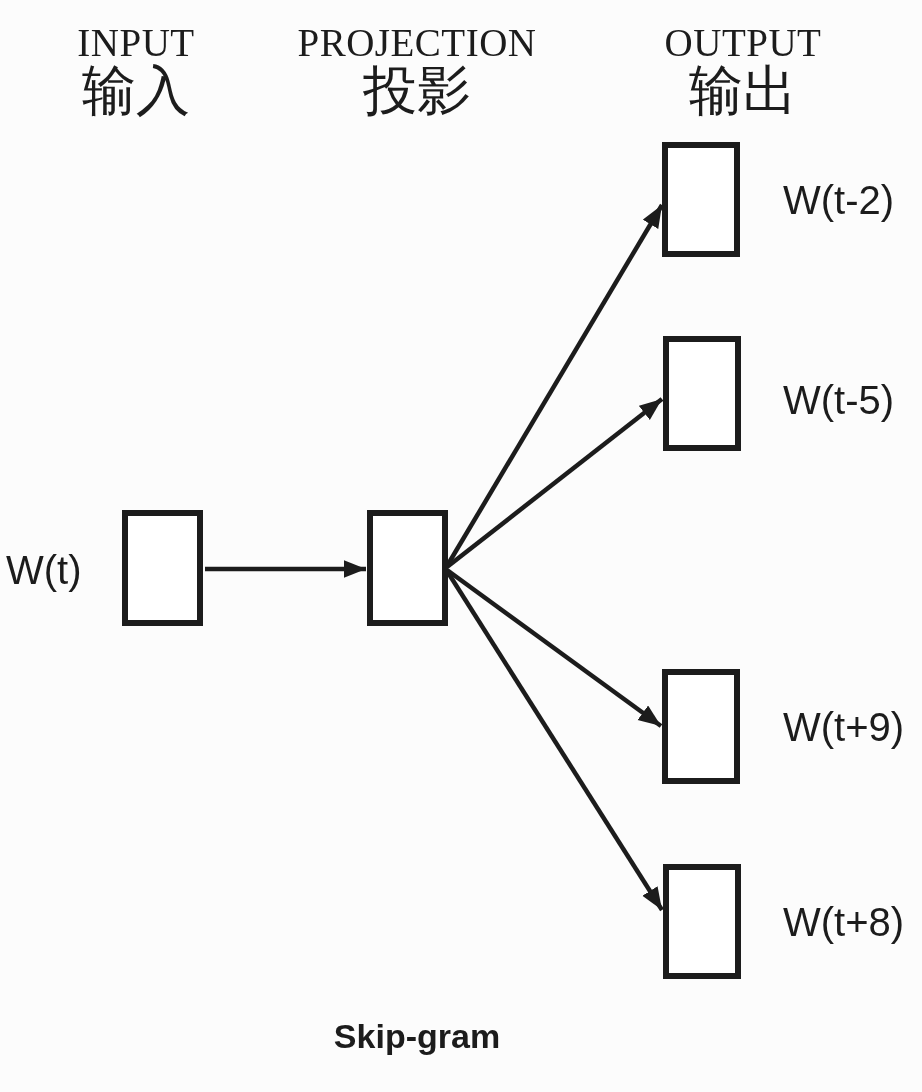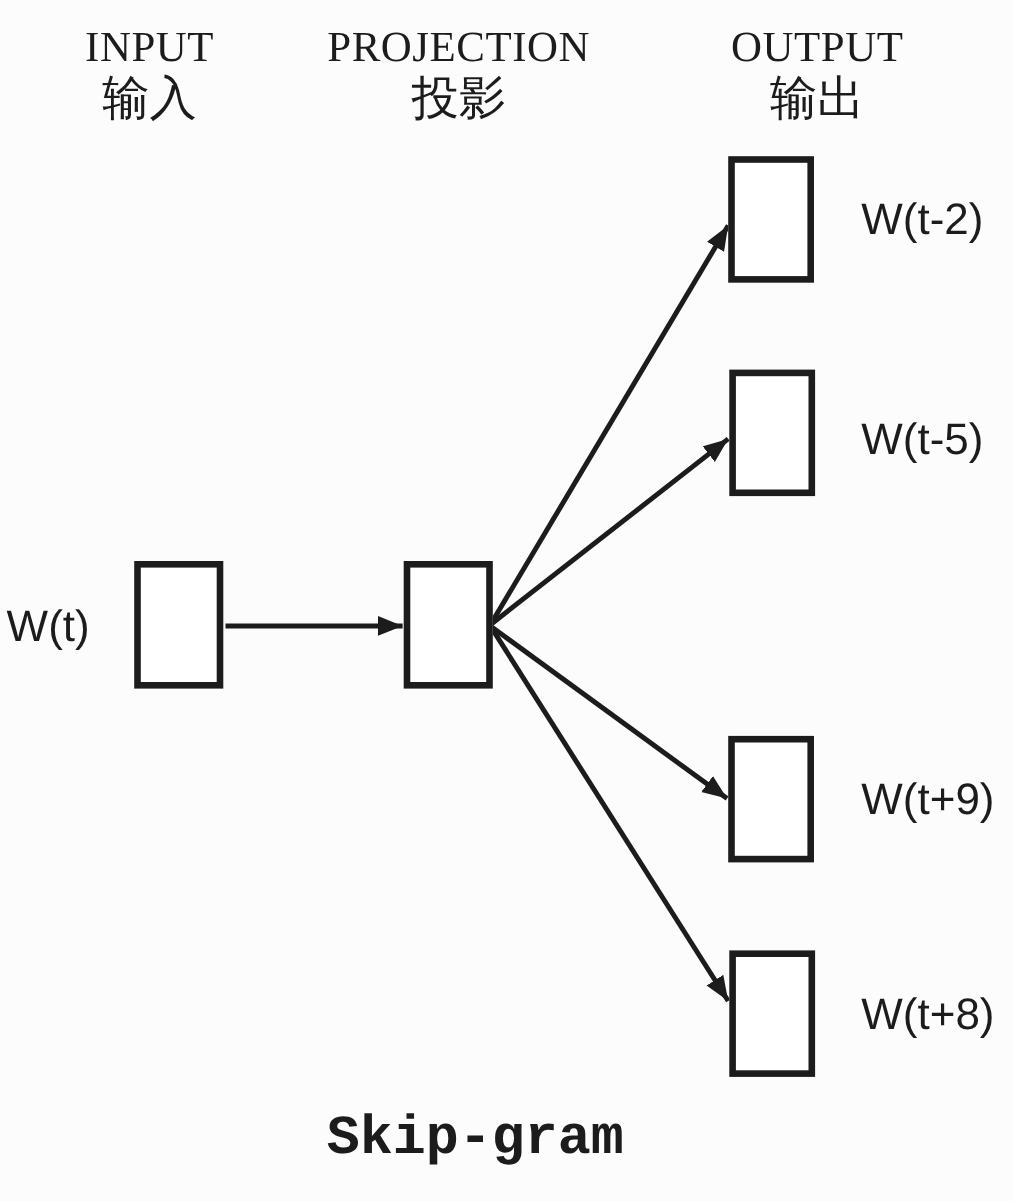--- a/index.html
+++ b/index.html
@@ -26,21 +26,21 @@
   }
   .col-header .en {
     font-family: "Liberation Serif", serif;
     font-size: 39px;
     line-height: 42px;
     letter-spacing: 0.5px;
     white-space: nowrap;
   }
   .col-header .zh {
     font-family: "Liberation Serif", serif;
-    font-size: 43px;
+    font-size: 54px;
     line-height: 46px;
     margin-top: 4px;
     white-space: nowrap;
   }
   .hdr-input      { left: 36px;  width: 200px; }
   .hdr-projection { left: 267px; width: 300px; }
   .hdr-output     { left: 643px; width: 200px; }
 
   
   .arrows {
@@ -79,24 +79,24 @@
   .lbl-o-1  { left: 783px; top: 376px; }
   .lbl-o-2  { left: 783px; top: 703px; }
   .lbl-o-3  { left: 783px; top: 898px; }
 
   
   .caption {
     position: absolute;
     left: 267px;
     top: 1008px;
     width: 300px;
-    text-align: right;
-    font-family: Liberation Mono, monospace;
+    text-align: center;
+    font-family: Liberation Sans, sans-serif;
     font-weight: bold;
-    font-size: 50px;
+    font-size: 34px;
     line-height: 56px;
     color: var(--ink, #1c1c1c);
     white-space: nowrap;
   }
 </style>
 </head>
 <body>
 
 <div class="canvas">
 

